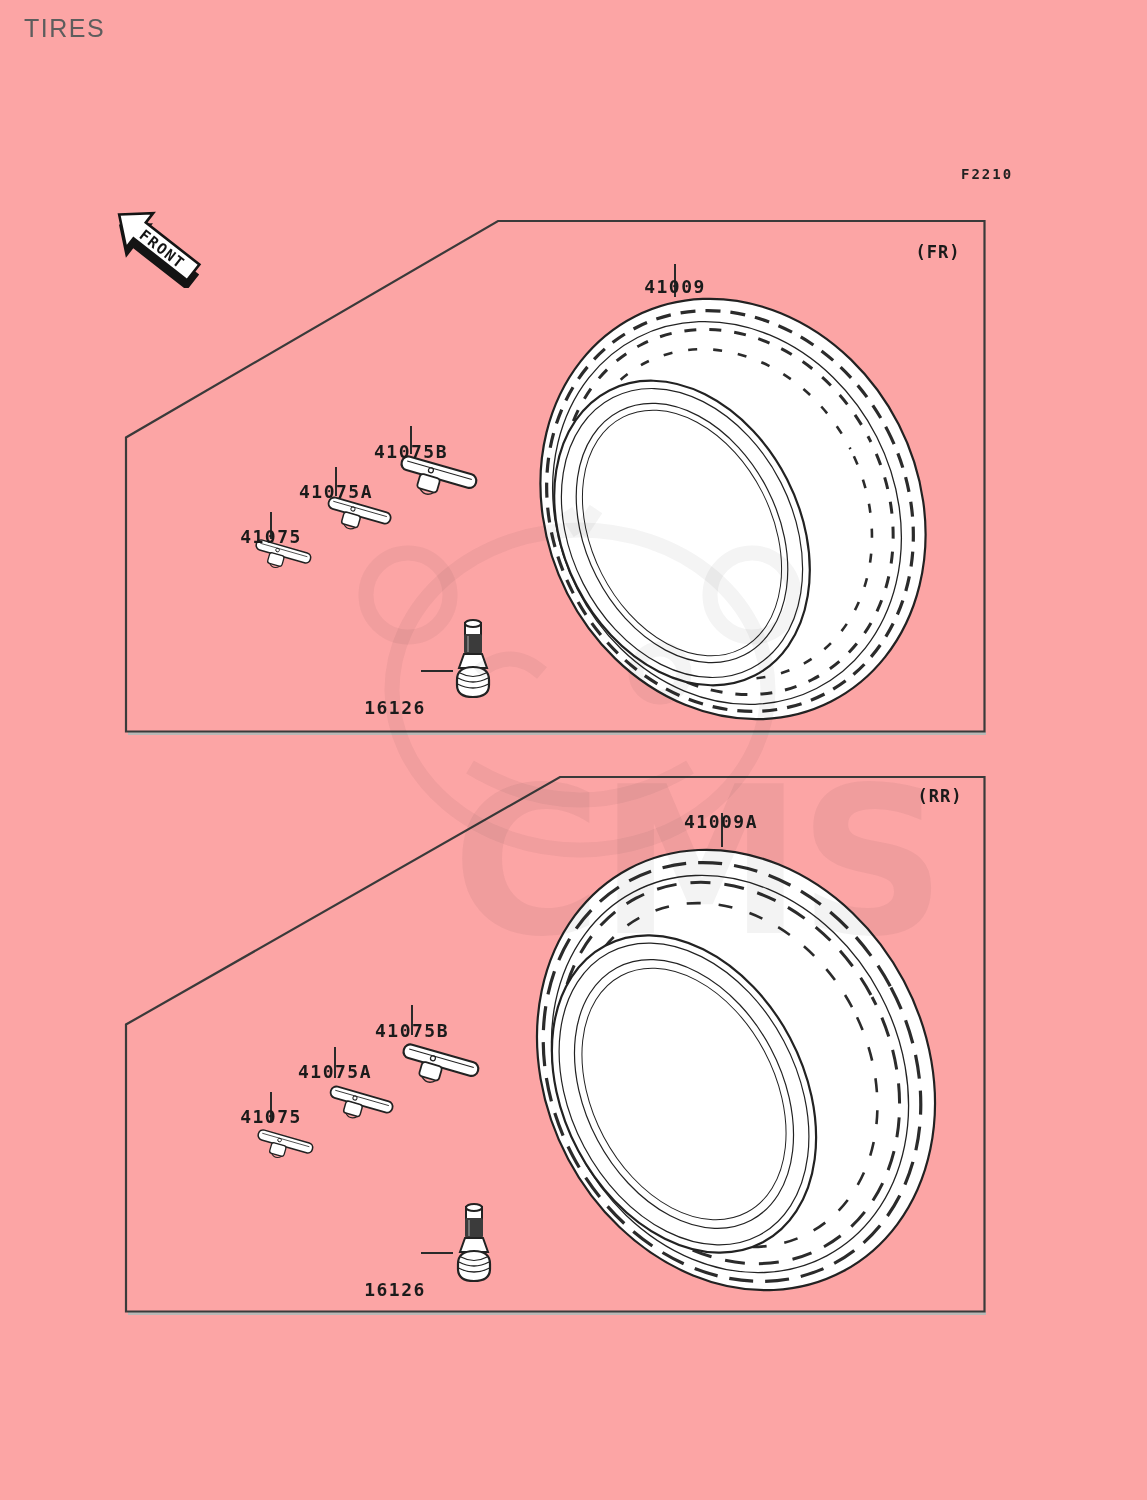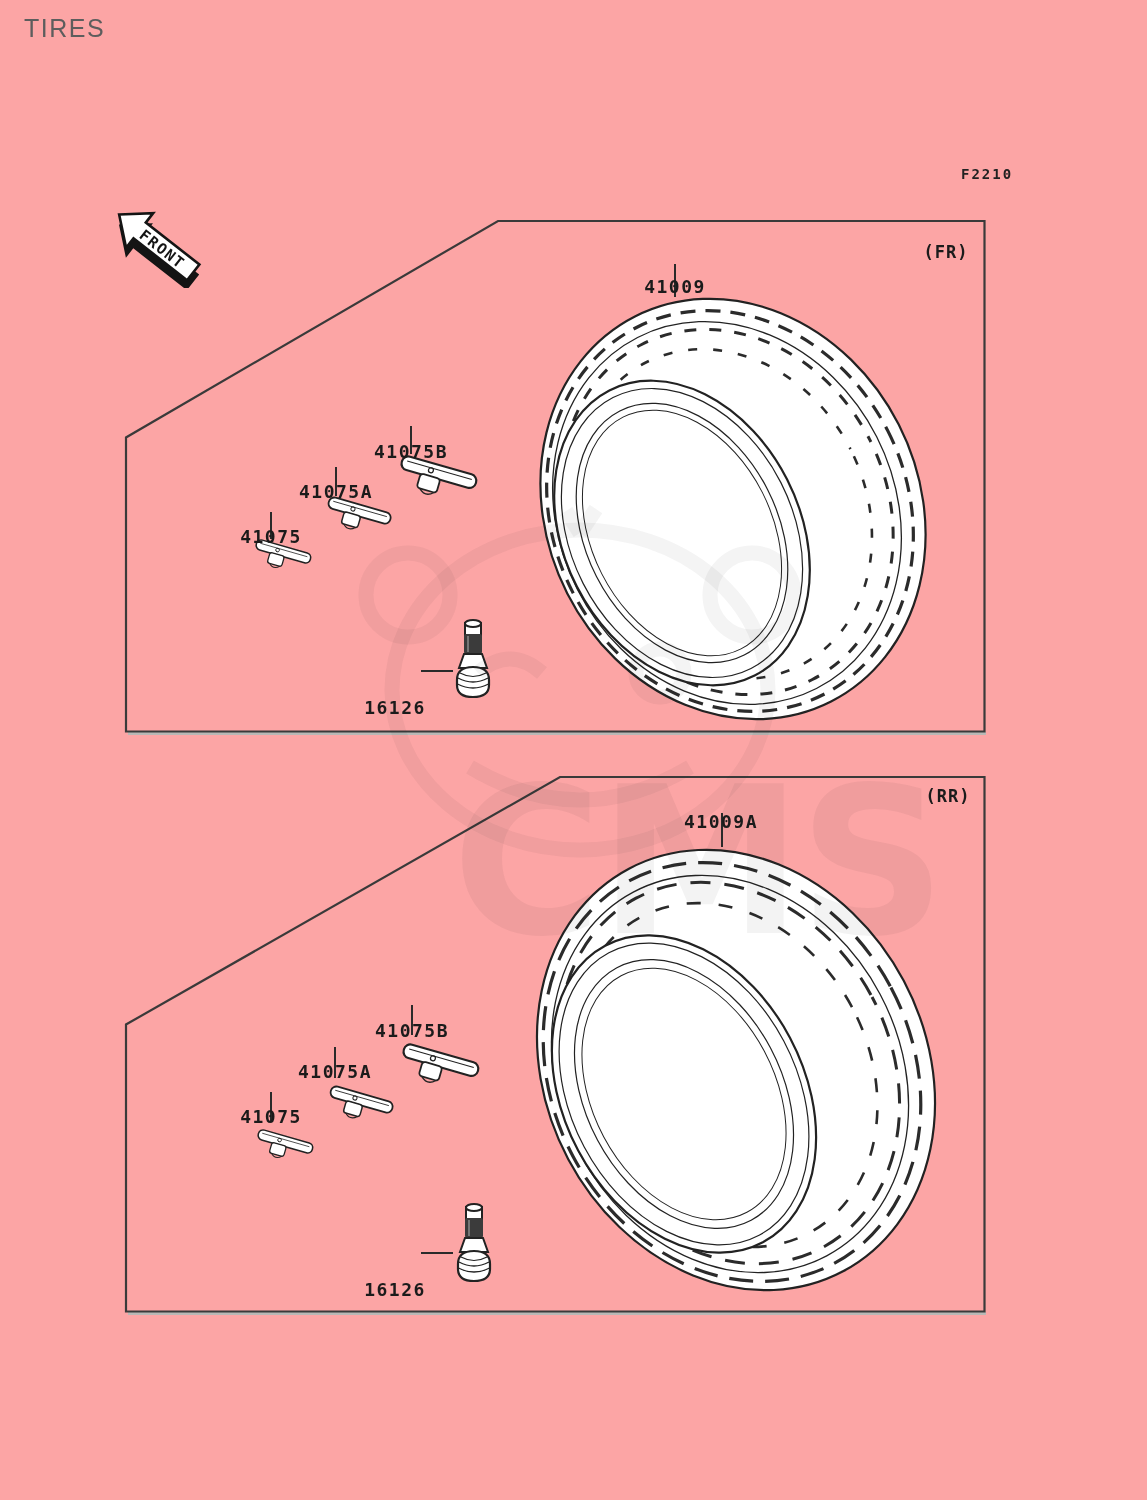--- a/index.html
+++ b/index.html
@@ -7,21 +7,21 @@
         font-family:"Liberation Sans",sans-serif;}
   .abs{position:absolute;}
   #page-title{left:24px;top:14px;font-size:25px;letter-spacing:1.5px;color:#5d5d5d;}
   #figure-code{left:947px;top:166px;font:bold 14px "DejaVu Sans Mono",monospace;
                color:#222;letter-spacing:2px;margin-left:14px;}
   .panel{position:absolute;}
   .panel svg.outline{position:absolute;left:0;top:0;}
   .plabel{position:absolute;transform:translateX(-50%);white-space:nowrap;
           font:bold 18px "DejaVu Sans Mono",monospace;color:#1b1b1b;letter-spacing:1.5px;margin-top:36px;}
   .vlabel{position:absolute;transform:translateX(-50%);white-space:nowrap;
-          font:bold 17px "DejaVu Sans Mono",monospace;color:#1b1b1b;letter-spacing:1px;margin-left:8px;}
+          font:bold 17px "DejaVu Sans Mono",monospace;color:#1b1b1b;letter-spacing:1px;}
   .lead{position:absolute;background:#2a2a2a;}
   .partart{position:absolute;}
   
   #watermark{position:absolute;left:0;top:0;width:1147px;height:1500px;
              pointer-events:none;z-index:40;}
   #wm-logo-text{position:absolute;left:452px;top:760px;font:bold 205px "DejaVu Sans",sans-serif;
                 color:rgba(40,40,40,0.055);line-height:1;letter-spacing:-4px;}
   #wm-url{position:absolute;left:585px;top:918px;transform:translateX(-50%);
           font:bold 60px "DejaVu Sans",sans-serif;color:rgba(40,40,40,0.065);
           letter-spacing:2px;white-space:nowrap;}

